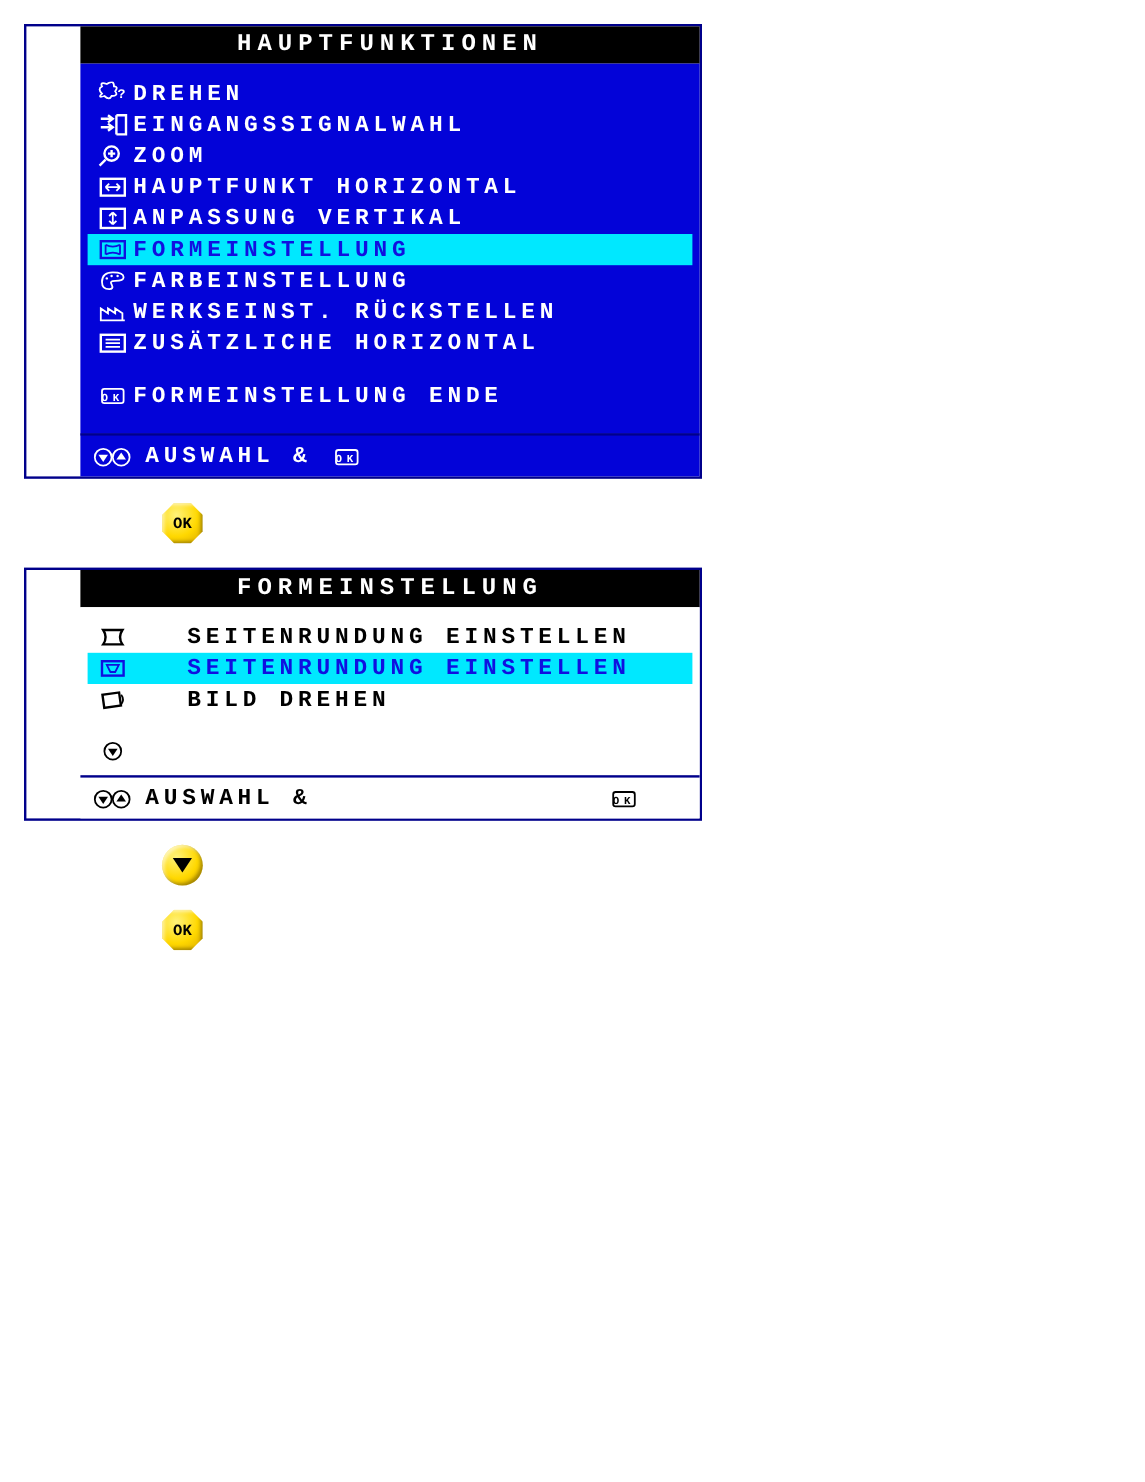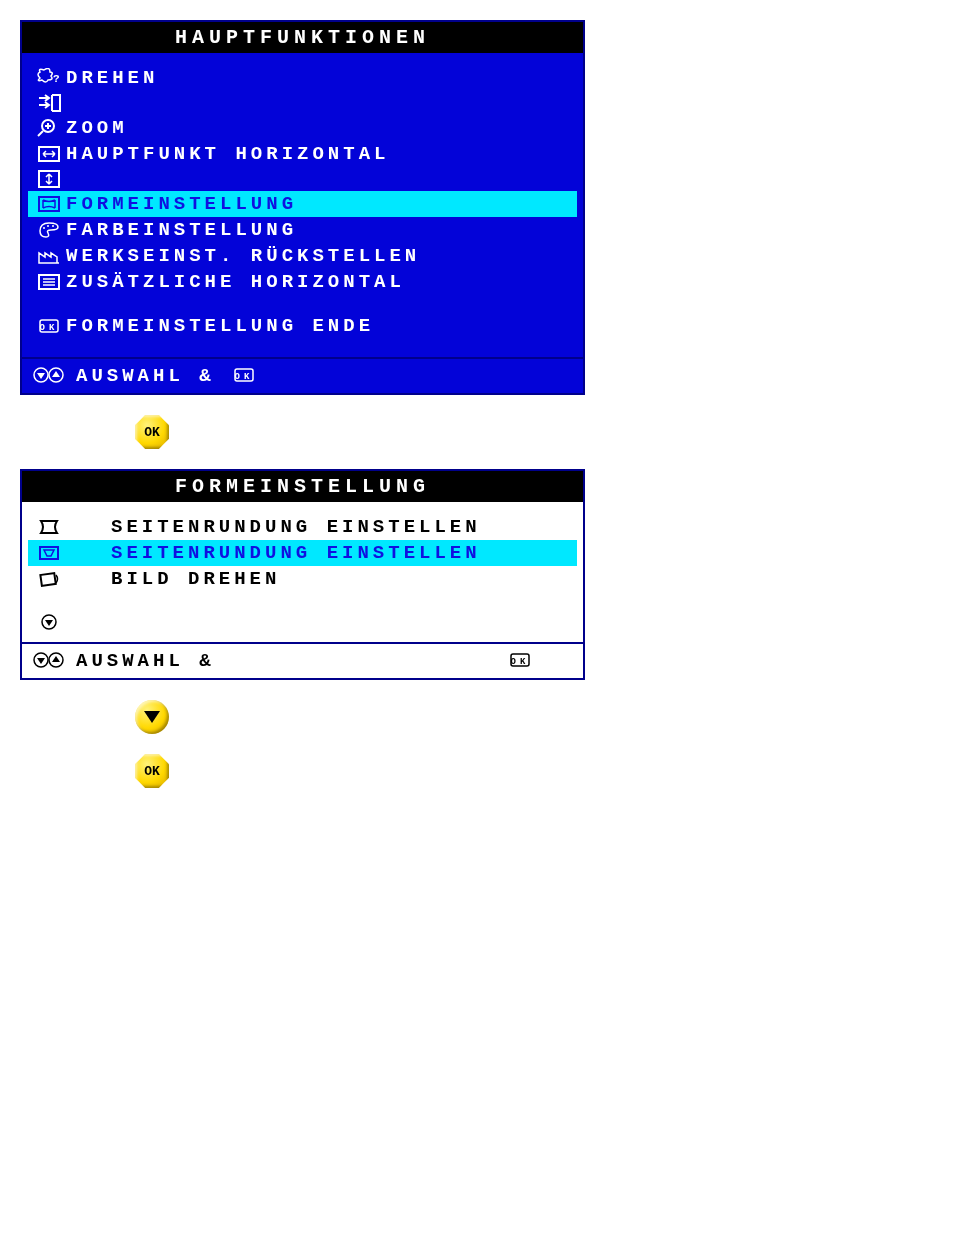--- a/index.html
+++ b/index.html
@@ -8,20 +8,21 @@
     background: #fff;
     font-family: "Courier New", monospace;
     width: 954px;
     box-sizing: border-box;
   }
   .osd {
     width: 565px;
     border: 2px solid #00008b;
     margin-bottom: 20px;
     box-sizing: border-box;
+    padding-left: 45px;
   }
   .osd-title {
     background: #000;
     color: #fff;
     text-align: center;
     font-size: 20px;
     letter-spacing: 5px;
     padding: 4px 0;
     font-weight: bold;
   }
@@ -50,21 +51,21 @@
     align-items: center;
     justify-content: center;
     flex: 0 0 34px;
   }
   .row .icon svg { display:block; }
   .row .label { flex: 1; }
   .gap { height: 18px; }
   .osd-footer {
     border-top: 2px solid #00008b;
     display: flex;
-    align-items: flex-start;
+    align-items: flex-end;
     padding: 6px 10px;
     font-size: 19px;
     letter-spacing: 4px;
     font-weight: bold;
   }
   .osd-blue .osd-footer { background:#0303d8; color:#fff; }
   .osd-white .osd-footer { background:#fff; color:#000; }
   .osd-footer .icon { width:auto; display:inline-flex; margin-right:10px; }
   .osd-footer .label { margin-right: 16px; }
   .btn {
@@ -106,20 +107,21 @@
       <span class="label">DREHEN</span>
     </div>
 
     <div class="row">
       <span class="icon">
         <svg width="26" height="20" viewBox="0 0 26 20">
             <path d="M3 5 H13 M9 2 L13 5 L9 8 M3 12 H13 M9 9 L13 12 L9 15 M16 2 V18" fill="none" stroke="#fff" stroke-width="2"></path>
             <path d="M16 2 H24 V18 H16" fill="none" stroke="#fff" stroke-width="2"></path>
           </svg>
       </span>
+      <span class="label">EINGANGSSIGNALWAHL</span>
     </div>
 
     <div class="row">
       <span class="icon">
         <svg width="26" height="20" viewBox="0 0 26 20">
             <circle cx="12" cy="8" r="6" fill="none" stroke="#fff" stroke-width="2"></circle>
             <line x1="12" y1="5" x2="12" y2="11" stroke="#fff" stroke-width="2"></line>
             <line x1="9" y1="8" x2="15" y2="8" stroke="#fff" stroke-width="2"></line>
             <line x1="7" y1="13" x2="2" y2="18" stroke="#fff" stroke-width="2"></line>
           </svg>
@@ -137,20 +139,21 @@
       <span class="label">HAUPTFUNKT HORIZONTAL</span>
     </div>
 
     <div class="row">
       <span class="icon">
         <svg width="26" height="20" viewBox="0 0 26 20">
             <rect x="3" y="2" width="20" height="16" fill="none" stroke="#fff" stroke-width="2"></rect>
             <path d="M13 5 V15 M13 5 L10 8 M13 5 L16 8 M13 15 L10 12 M13 15 L16 12" fill="none" stroke="#fff" stroke-width="1.5"></path>
           </svg>
       </span>
+      <span class="label">ANPASSUNG VERTIKAL</span>
     </div>
 
     <div class="row sel">
       <span class="icon">
         <svg width="26" height="20" viewBox="0 0 26 20">
             <rect x="3" y="3" width="20" height="14" fill="none" stroke="#1010e0" stroke-width="2"></rect>
             <path d="M7 6 Q13 9 19 6 M7 14 Q13 11 19 14 M7 6 V14 M19 6 V14" fill="none" stroke="#1010e0" stroke-width="1.5"></path>
           </svg>
       </span>
       <span class="label">FORMEINSTELLUNG</span>

